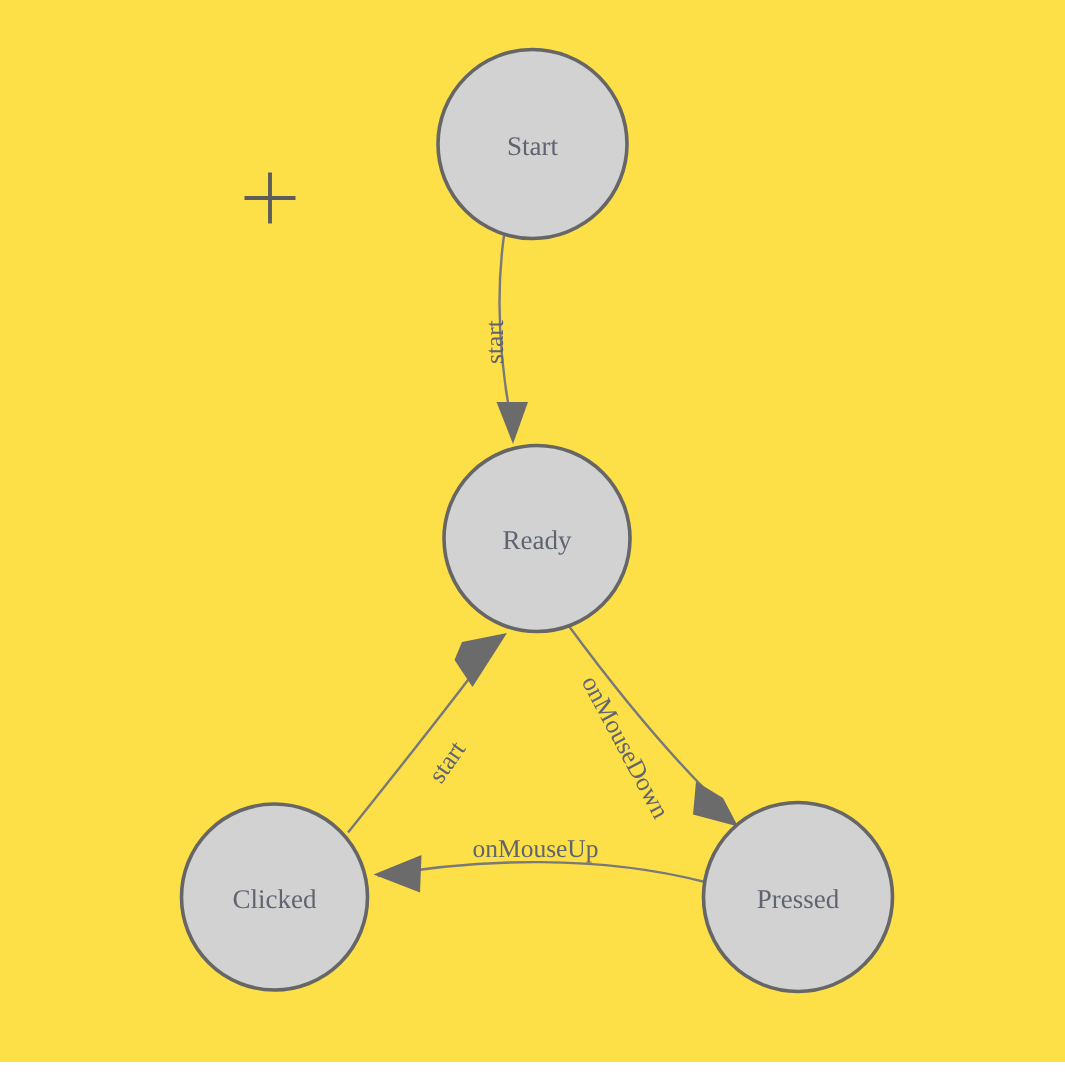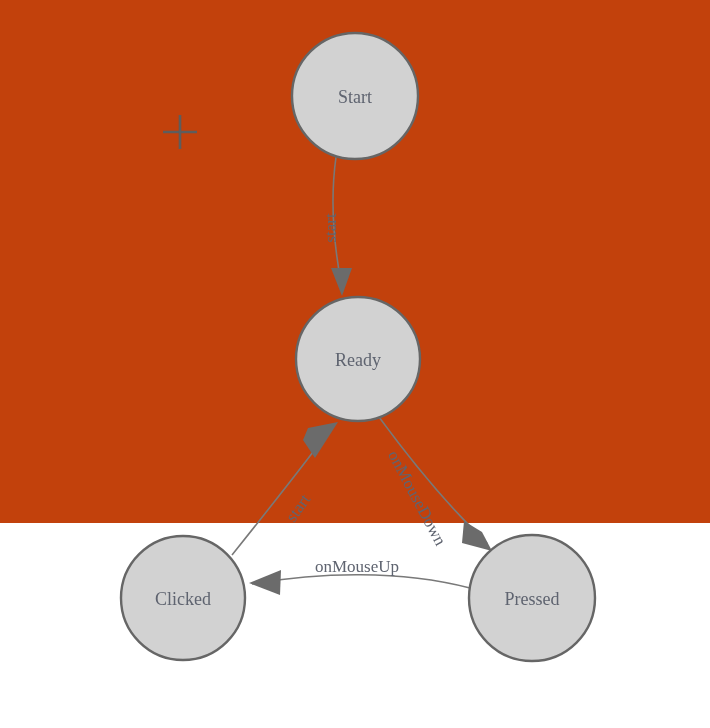--- a/index.html
+++ b/index.html
@@ -10,22 +10,22 @@
   }
   body {
     width: 710px;
     height: 728px;
     overflow: hidden;
     font-family: "Liberation Serif", "DejaVu Serif", serif;
   }
   #canvas-wrap {
     position: relative;
     width: 710px;
-    height: 523px;
-    background: #c2410c;
+    height: 708px;
+    background: #fde047;
   }
   svg#diagram {
     position: absolute;
     top: 0;
     left: 0;
     width: 710px;
     height: 728px;
     display: block;
   }
   .node-circle {

